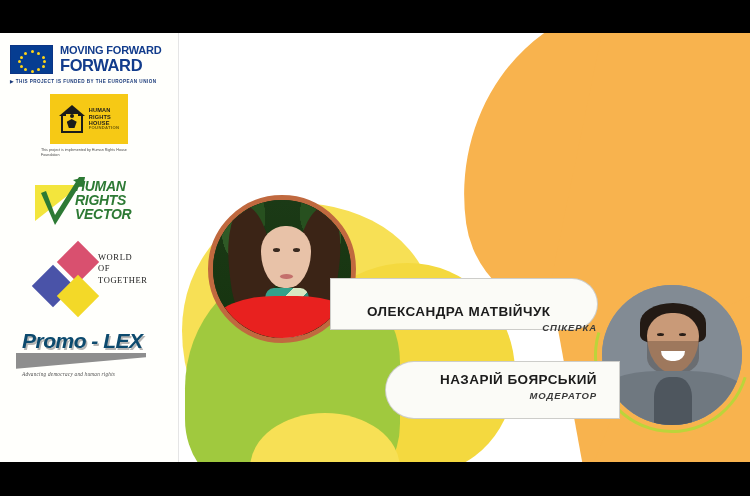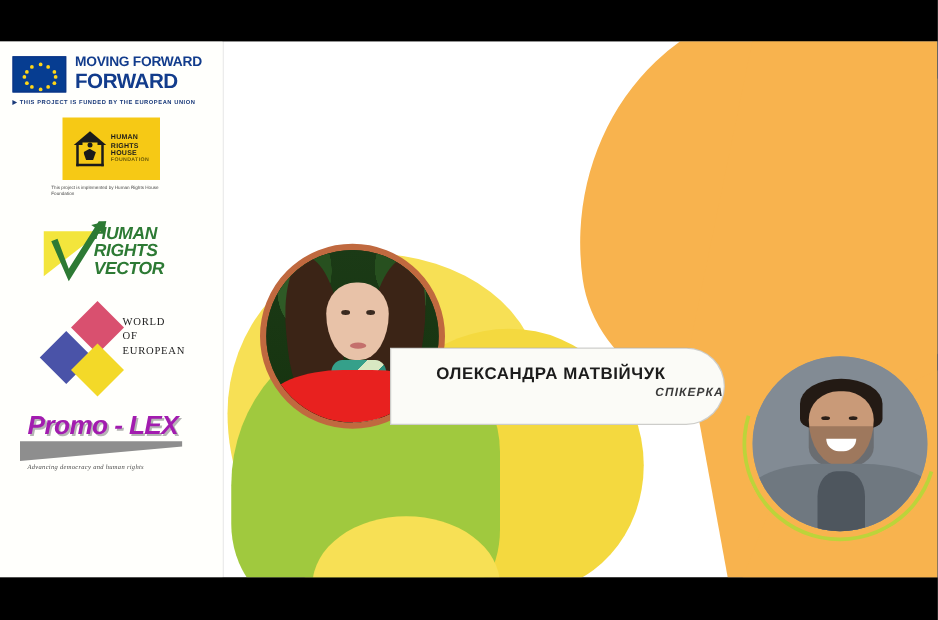--- a/index.html
+++ b/index.html
@@ -161,21 +161,21 @@
   .dia.yel  { left:39px; top:40px; background:#f3d928; }
   .wot-txt { position:absolute; left:74px; top:11px; line-height:1.35; }
   .wot-txt div {
     font-size:8.5px; color:#222; letter-spacing:.6px;
     font-family:"Liberation Serif", serif;
   }
 
   .logo-promo { position:relative; width:150px; height:62px; }
   .promo-txt {
     position:absolute; left:8px; top:6px;
-    font-size:21px; font-weight:bold; font-style:italic; color:#a21caf;
+    font-size:21px; font-weight:bold; font-style:italic; color:#0c4a6e;
     letter-spacing:-0.5px; font-family:"Liberation Sans", sans-serif;
     text-shadow:1.5px 1.5px 0 rgba(120,120,120,.55);
   }
   .promo-swoosh {
     position:absolute; left:2px; top:30px; width:130px; height:16px;
     background:#8e8e8e;
     clip-path:polygon(0 0, 100% 0, 100% 28%, 0 100%);
   }
   .promo-tag {
     position:absolute; left:8px; top:48px;
@@ -298,23 +298,23 @@
     font-size:13.5px; font-weight:bold; color:#1c1c1c; letter-spacing:.45px;
     font-family:"Liberation Sans", sans-serif; white-space:nowrap;
   }
   .pill .role {
     font-size:9.5px; font-weight:bold; font-style:italic; color:#3a3a3a;
     letter-spacing:.9px; margin-top:3px;
     font-family:"Liberation Sans", sans-serif; white-space:nowrap;text-align:right;
   }
 
   .pill-speaker {
-    left:312px; top:245px; width:268px; height:62px;
+    left:330px; top:245px; width:268px; height:52px;
     border-radius:0 31px 31px 0;
-    padding:12px 0 0 36px;
+    padding:25px 0 0 36px;
   }
   .pill-moderator {
     left:385px; top:328px; width:235px; height:58px;
     border-radius:29px 0 0 29px;
     padding:10px 22px 0 0; text-align:right;
   }
 </style>
 </head>
 <body>
 
@@ -391,21 +391,21 @@
         </div>
       </div>
 
       <div class="logo-wot">
         <span class="dia red"></span>
         <span class="dia blue"></span>
         <span class="dia yel"></span>
         <div class="wot-txt">
           <div>WORLD</div>
           <div>OF</div>
-          <div>EUROPEAN</div>
+          <div>TOGETHER</div>
         </div>
       </div>
 
       <div class="logo-promo">
         <div class="promo-txt">Promo - LEX</div>
         <div class="promo-swoosh"></div>
         <div class="promo-tag">Advancing democracy and human rights</div>
       </div>
 
     </div>
@@ -437,17 +437,21 @@
       <span class="smile"></span>
       <span class="jacket"></span>
       <span class="tee"></span>
     </div>
 
     <div class="pill pill-speaker">
       <div class="name">ОЛЕКСАНДРА МАТВІЙЧУК</div>
       <div class="role">СПІКЕРКА</div>
     </div>
 
+    <div class="pill pill-moderator">
+      <div class="name">НАЗАРІЙ БОЯРСЬКИЙ</div>
+      <div class="role">МОДЕРАТОР</div>
+    </div>
 
   </div>
 
   <div class="bar-bottom"></div>
 </div>
 
 </body></html>

